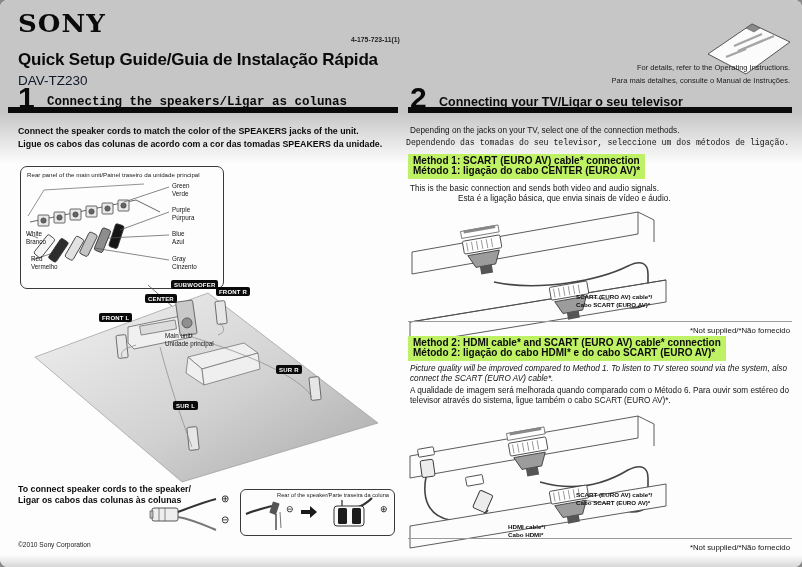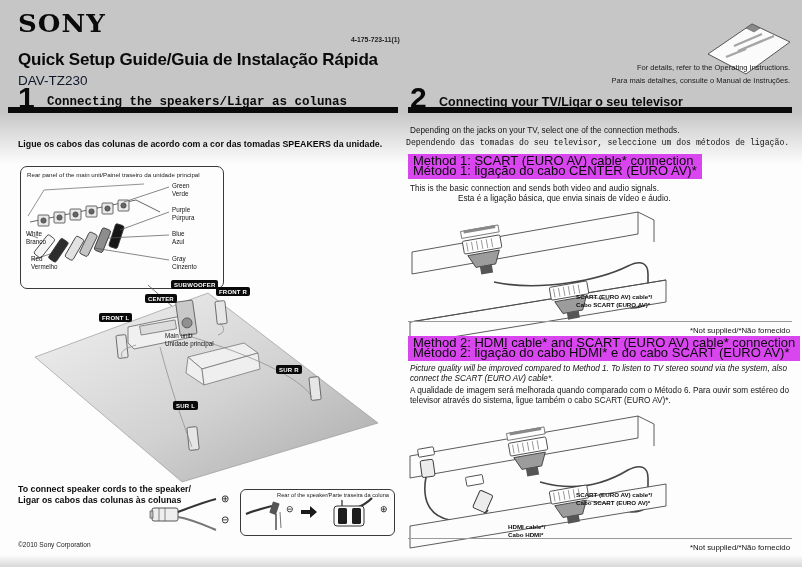--- a/index.html
+++ b/index.html
@@ -1,18 +1,18 @@
 <!DOCTYPE html>
 <html><head>
 <meta charset="utf-8">
 <style>
   html,body{margin:0;padding:0;background:#888;}
   .page{
     position:relative;width:802px;height:567px;overflow:hidden;
-    background:#fdfdfd;font-family:"Liberation Sans",sans-serif;color:#111;
+    background:#fdfdfd;font-family:"Liberation Sans",sans-serif;color:#111;border-radius:8px;
     -webkit-font-smoothing:antialiased;
   }
   .header-band{position:absolute;left:0;top:0;width:802px;height:112px;background:#c6c6c6;}
   .fade-top{position:absolute;left:0;top:112px;width:802px;height:52px;
     background:linear-gradient(#c6c6c6,#fdfdfd);}
   .fade-bottom{position:absolute;left:0;bottom:0;width:802px;height:12px;
     background:linear-gradient(#fdfdfd,#d7d7d7);}
   .abs{position:absolute;}
   .logo{font-family:"DejaVu Serif",serif;font-weight:700;font-size:26px;
     letter-spacing:1px;color:#0a0a0a;transform:scaleY(.92);transform-origin:left top;}
@@ -25,22 +25,22 @@
   .bar{position:absolute;height:5.5px;background:#0b0b0b;}
   .b-intro{font-size:8.8px;font-weight:bold;color:#0d0d0d;}
   .r-intro{font-size:8.2px;color:#141414;}
   .panel-box{position:absolute;border:1.2px solid #3a3a3a;border-radius:7px;}
   .box-caption{font-size:6.2px;color:#1a1a1a;}
   .jack-label{font-size:6.3px;line-height:8.3px;color:#141414;}
   .badge{position:absolute;background:#0a0a0a;color:#fff;font-size:6px;font-weight:bold;
     padding:1.5px 3px 1px;border-radius:2px;letter-spacing:.2px;white-space:nowrap;}
   .tiny-label{font-size:6.3px;line-height:8.3px;color:#141414;}
   .cable-label{font-size:6.2px;line-height:8.2px;font-weight:bold;color:#0d0d0d;white-space:nowrap;}
-  .method-hdr{position:absolute;background:#d946ef;padding:2px 5px 2.5px;
-    font-size:13px;line-height:10.2px;font-weight:normal;color:#0a0a0a;white-space:nowrap;}
+  .method-hdr{position:absolute;background:#bef264;padding:2px 5px 2.5px;
+    font-size:10px;line-height:10.2px;font-weight:bold;color:#0a0a0a;white-space:nowrap;}
   .rule{position:absolute;height:1px;background:#9a9a9a;}
   .footnote{font-size:7.8px;color:#141414;text-align:right;width:190px;}
   .sym{font-size:10px;color:#111;line-height:10px;}
   .copyright{font-size:6.6px;color:#1a1a1a;}
   svg{display:block;overflow:visible;}
 </style>
 </head>
 <body>
 
 <div class="page">
@@ -64,20 +64,21 @@
   <div class="abs note" style="left:550px;top:76px;">Para mais detalhes, consulte o Manual de Instruções.</div>
 
   <div class="abs sec-num" style="left:18px;top:85px;">1</div>
   <div class="abs sec-title" style="left:47px;top:95px;font-family:Liberation Mono, monospace;">Connecting the speakers/Ligar as colunas</div>
   <div class="bar" style="left:8px;top:107px;width:390px;"></div>
 
   <div class="abs sec-num" style="left:410px;top:85px;">2</div>
   <div class="abs sec-title" style="left:439px;top:95px;">Connecting your TV/Ligar o seu televisor</div>
   <div class="bar" style="left:408px;top:107px;width:384px;"></div>
 
+  <div class="abs b-intro" style="left:18px;top:126px;">Connect the speaker cords to match the color of the SPEAKERS jacks of the unit.</div>
   <div class="abs b-intro" style="left:18px;top:139px;">Ligue os cabos das colunas de acordo com a cor das tomadas SPEAKERS da unidade.</div>
 
   <div class="panel-box" style="left:20px;top:166px;width:202px;height:121px;"></div>
   <div class="abs box-caption" style="left:27px;top:171px;width:192px;">Rear panel of the main unit/Painel traseiro da unidade principal</div>
 
   <svg class="abs" style="left:24px;top:182px;" width="150" height="102" viewBox="0 0 150 102">
     <path d="M4,34 L20,8 L120,2" fill="none" stroke="#777" stroke-width=".8"></path>
     <path d="M6,40 L112,18 L136,30" fill="none" stroke="#555" stroke-width=".9"></path>
 
     <g stroke="#444" stroke-width=".8" fill="#e9e9e9">

